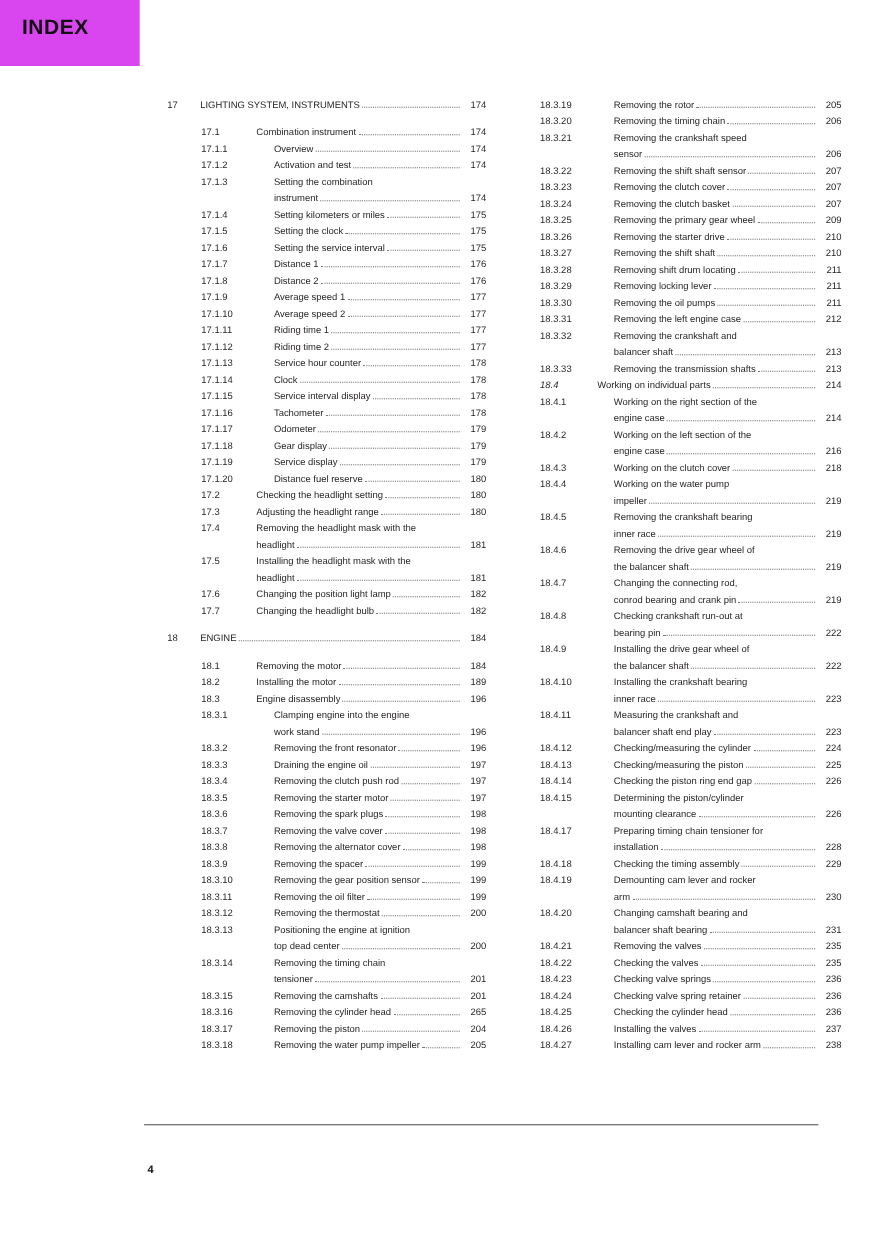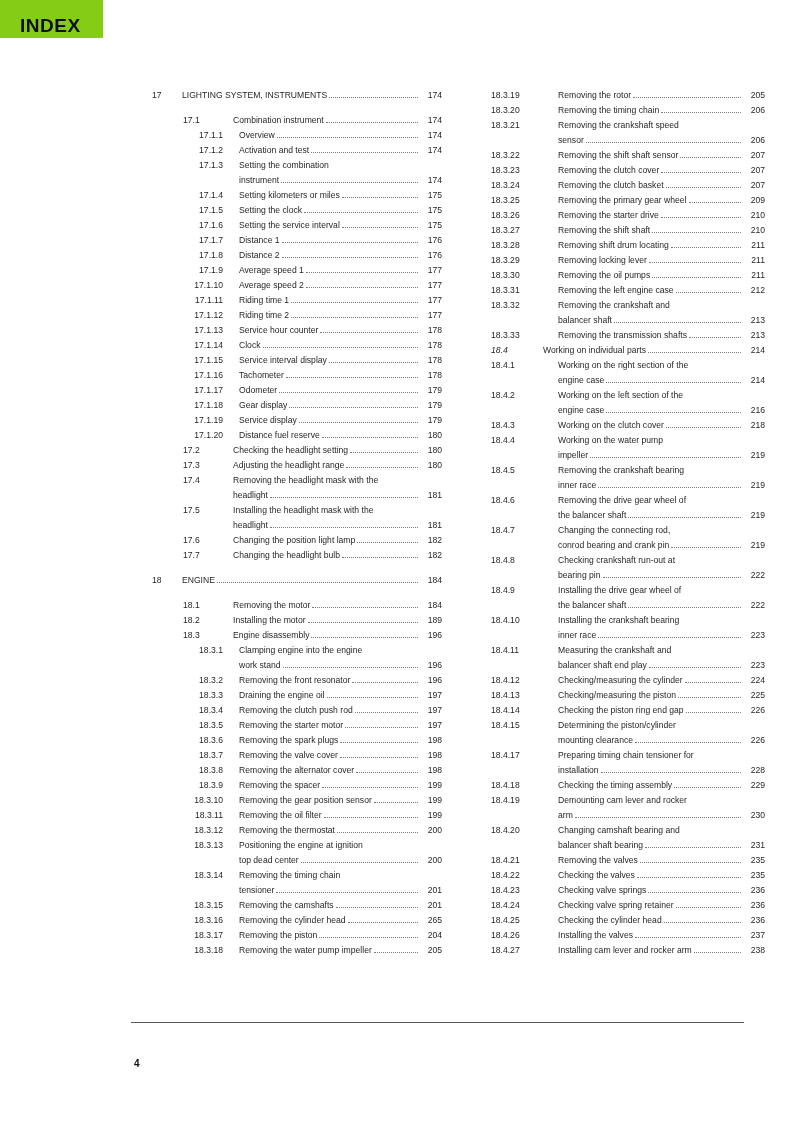--- a/index.html
+++ b/index.html
@@ -15,22 +15,23 @@
     color: #231f20;
     overflow: hidden;
   }
 
   
   .header-band {
     position: absolute;
     left: 0;
     top: 0;
     width: 103px;
-    height: 38px;
-    background: #84cc16;
+    height: 60px;
+    background: #d946ef;
+    padding-left: 24px;
   }
   .header-title {
     position: absolute;
     left: 20px;
     top: 15px;
     font-size: 19px;
     font-weight: bold;
     letter-spacing: 0.5px;
     color: #111111;
   }
@@ -91,21 +92,21 @@
   .page.empty { visibility: hidden; }
 
   
   .column.left .lvl1 .num   { width: 30px; margin-left: 12px; }
   .column.left .lvl1 .title { }
   .column.left .lvl1 .page  { width: 22px; }
 
   .column.left .lvl2 .num   { width: 50px; margin-left: 43px; }
   .column.left .lvl2 .page  { width: 22px; }
 
-  .column.left .lvl3 .num   { width: 50px; margin-left: 33px; text-align: right; }
+  .column.left .lvl3 .num   { width: 50px; margin-left: 43px; }
   .column.left .lvl3 .title { padding-left: 16px; text-align: right; }
   .column.left .lvl3 .page  { width: 22px; }
 
   
   .column.left .lvl2.cont .num,
   .column.left .lvl3.cont .num { visibility: hidden; }
 
   
   .column.right .lvl2 .num   { width: 52px; margin-left: 8px; font-style: italic; }
   .column.right .lvl2 .page  { width: 22px; }

